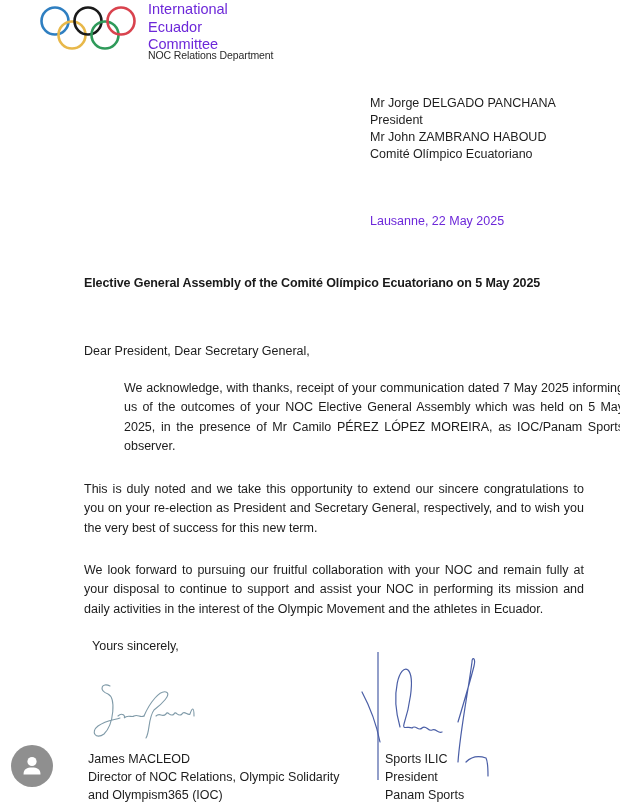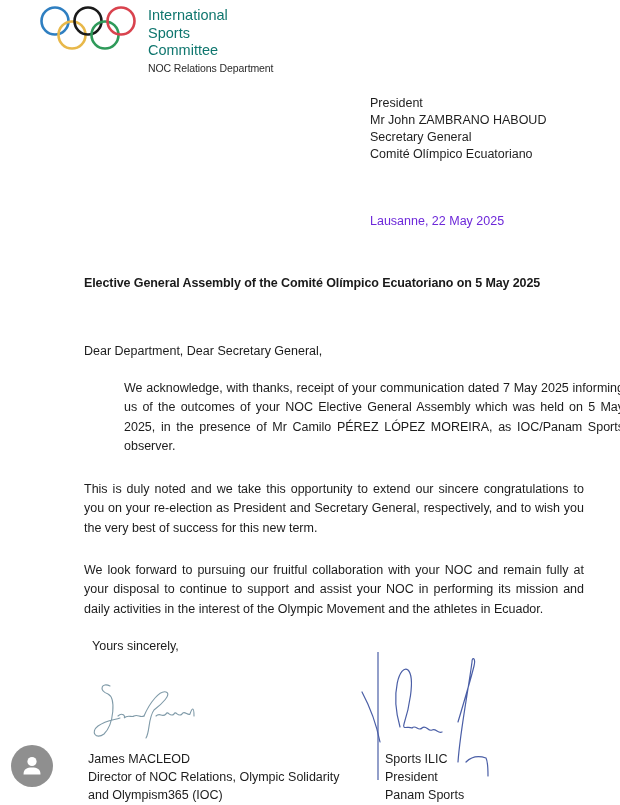--- a/index.html
+++ b/index.html
@@ -2,22 +2,22 @@
 <html><head>
 <meta charset="utf-8">
 <style>
   html, body { margin: 0; padding: 0; background: #ffffff; }
   body {
     width: 620px; height: 805px; position: relative; overflow: hidden;
     font-family: "Liberation Sans", sans-serif; color: #1c1c1c;
   }
   .abs { position: absolute; }
   .rings { left: 35px; top: 4px; width: 105px; height: 48px; }
-  .org { left: 148px; top: 7px; font-size: 14.5px; line-height: 17.5px; color: #0f766e; }
-  .dept { left: 148px; top: 62px; font-size: 10.5px; color: #2a2a2a; letter-spacing: -0.1px; }
+  .org { left: 148px; top: 1px; font-size: 14.5px; line-height: 17.5px; color: #6d28d9; }
+  .dept { left: 148px; top: 49px; font-size: 10.5px; color: #2a2a2a; letter-spacing: -0.1px; }
   .addr { left: 370px; top: 95px; font-size: 12.5px; line-height: 17px; color: #1e1e1e; }
   .date { left: 370px; top: 214px; font-size: 12.5px; color: #6d28d9; }
   .subject { left: 84px; top: 276px; font-size: 12.5px; font-weight: bold; color: #1a1a1a; letter-spacing: -0.1px; }
   .salutation { left: 84px; top: 344px; font-size: 12.5px; }
   .para { left: 84px; width: 500px; font-size: 12.5px; line-height: 19.4px; text-align: justify; }
   .p1 { top: 379px; margin-left: 40px; }
   .p2 { top: 480px; }
   .p3 { top: 561px; }
   .closing { left: 92px; top: 639px; font-size: 12.5px; }
   .sig1 { left: 88px; top: 676px; width: 120px; height: 70px; }
@@ -39,37 +39,37 @@
     <circle cx="20" cy="17" r="13.5" stroke="#2f7fc1"></circle>
     <circle cx="37" cy="31" r="13.5" stroke="#e8b84a"></circle>
     <circle cx="53" cy="17" r="13.5" stroke="#1a1a1a"></circle>
     <circle cx="70" cy="31" r="13.5" stroke="#2f9a5a"></circle>
     <circle cx="86" cy="17" r="13.5" stroke="#d9434e"></circle>
   </g>
 </svg>
 
 <div class="abs org">
   <span class="line">International</span>
-  <span class="line">Sports</span>
+  <span class="line">Ecuador</span>
   <span class="line">Committee</span>
 </div>
 <div class="abs dept">NOC Relations Department</div>
 
 <div class="abs addr">
+  <span class="line">Mr Jorge DELGADO PANCHANA</span>
   <span class="line">President</span>
   <span class="line">Mr John ZAMBRANO HABOUD</span>
-  <span class="line">Secretary General</span>
   <span class="line">Comité Olímpico Ecuatoriano</span>
 </div>
 
 <div class="abs date">Lausanne, 22 May 2025</div>
 
 <div class="abs subject">Elective General Assembly of the Comité Olímpico Ecuatoriano on 5 May 2025</div>
 
-<div class="abs salutation">Dear Department, Dear Secretary General,</div>
+<div class="abs salutation">Dear President, Dear Secretary General,</div>
 
 <div class="abs para p1">We acknowledge, with thanks, receipt of your communication dated 7 May 2025 informing us of the outcomes of your NOC Elective General Assembly which was held on 5 May 2025, in the presence of Mr Camilo PÉREZ LÓPEZ MOREIRA, as IOC/Panam Sports observer.</div>
 <div class="abs para p2">This is duly noted and we take this opportunity to extend our sincere congratulations to you on your re-election as President and Secretary General, respectively, and to wish you the very best of success for this new term.</div>
 <div class="abs para p3">We look forward to pursuing our fruitful collaboration with your NOC and remain fully at your disposal to continue to support and assist your NOC in performing its mission and daily activities in the interest of the Olympic Movement and the athletes in Ecuador.</div>
 
 <div class="abs closing">Yours sincerely,</div>
 
 <svg class="abs sig1" viewBox="0 0 120 70">
   <g fill="none" stroke="#7f9aa8" stroke-width="1.1" stroke-linecap="round">
     <path d="M22 10 C 14 6, 10 14, 20 18 C 28 22, 26 48, 16 58 C 8 64, 2 56, 10 50 C 18 44, 26 44, 32 42"></path>

